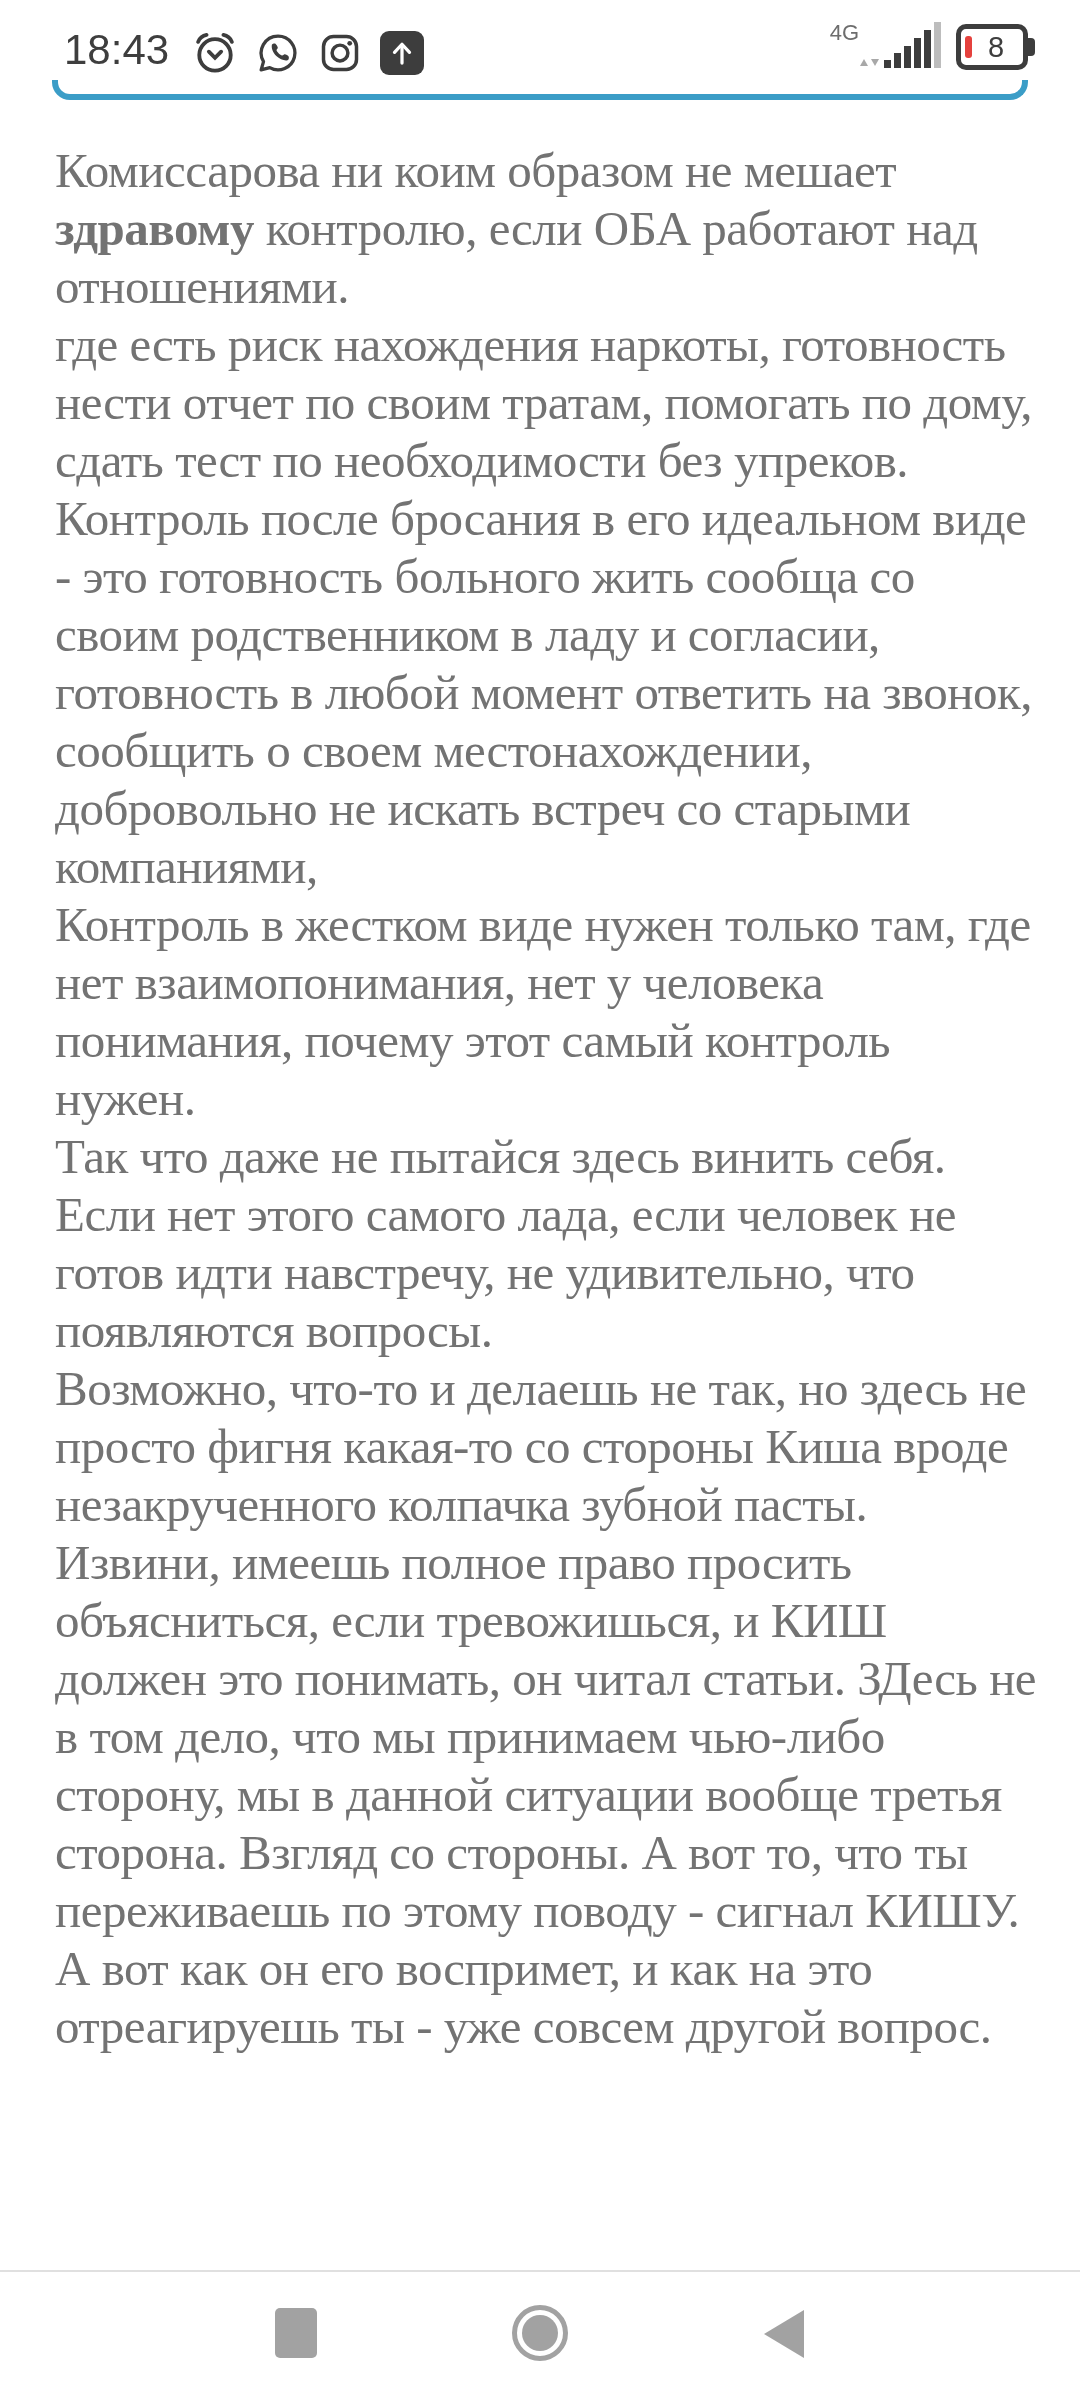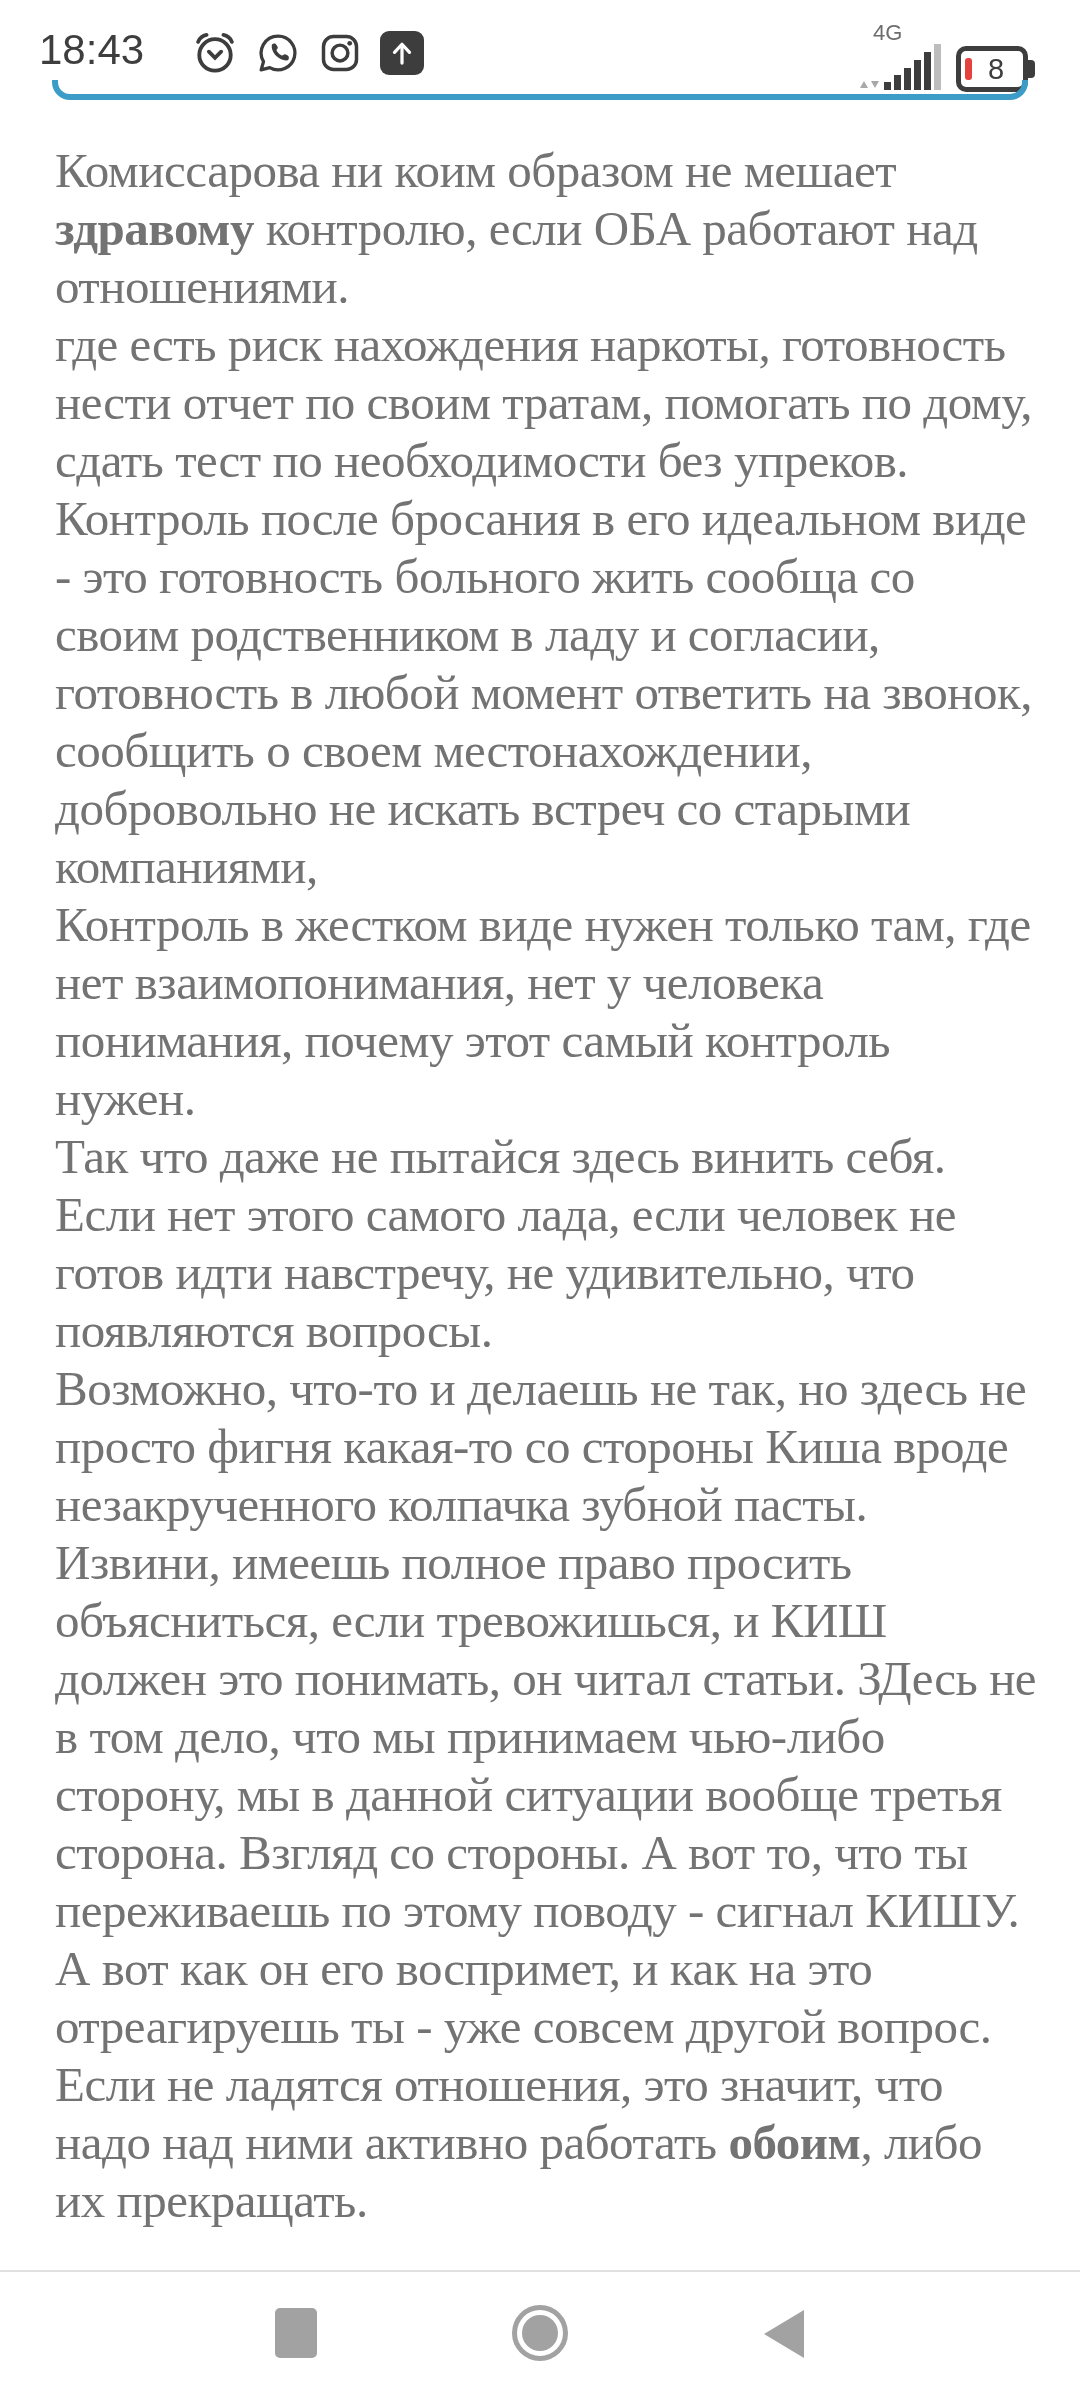--- a/index.html
+++ b/index.html
@@ -5,31 +5,31 @@
   html,body { margin:0; padding:0; }
   body {
     width:1080px; height:2400px; position:relative;
     background:#ffffff; overflow:hidden;
     font-family:"Liberation Sans", sans-serif;
   }
 
   
   .status-bar { position:absolute; top:0; left:0; width:1080px; height:96px; background:#ffffff; }
   .time {
-    position:absolute; left:39px; top:26px;
+    position:absolute; left:64px; top:26px;
     font-size:42px; font-weight:500; color:#3e3e3e; letter-spacing:0;text-align:center;
   }
   .app-icons { position:absolute; left:192px; top:30px; display:flex; gap:18px; align-items:center; }
   .app-icons svg { display:block; }
   .upload-box {
     width:44px; height:44px; background:#3d3d3d; border-radius:9px;
     display:flex; align-items:center; justify-content:center;
   }
   .status-right { position:absolute; right:52px; top:22px; display:flex; align-items:flex-end; gap:14px; }
-  .net { display:flex; flex-direction:column; align-items:flex-start; }
+  .net { display:flex; flex-direction:row; align-items:flex-start; }
   .net-type { font-size:22px; color:#6d6d6d; margin-left:14px; line-height:22px; }
   .net-row { display:flex; align-items:flex-end; gap:3px; }
   .battery {
     position:relative; width:62px; height:36px;
     border:5px solid #3d3d3d; border-radius:10px;
     display:flex; align-items:center; justify-content:center;
     margin-bottom:2px;
   }
   .battery-red { position:absolute; left:4px; top:7px; width:7px; height:22px; background:#e5413d; border-radius:3px; }
   .battery-num { font-size:29px; color:#3e3e3e; margin-left:8px; }
@@ -146,21 +146,20 @@
   <div class="page-edge"></div>
 
   <div class="reader-text">
     <p><span>Комиссарова ни коим образом не мешает </span><b>здравому</b><span> контролю, если ОБА работают над отношениями.</span></p>
     <p>где есть риск нахождения наркоты, готовность нести отчет по своим тратам, помогать по дому, сдать тест по необходимости без упреков.</p>
     <p>Контроль после бросания в его идеальном виде - это готовность больного жить сообща со своим родственником в ладу и согласии, готовность в любой момент ответить на звонок, сообщить о своем местонахождении, добровольно не искать встреч со старыми компаниями,</p>
     <p>Контроль в жестком виде нужен только там, где нет взаимопонимания, нет у человека понимания, почему этот самый контроль нужен.</p>
     <p>Так что даже не пытайся здесь винить себя.</p>
     <p>Если нет этого самого лада, если человек не готов идти навстречу, не удивительно, что появляются вопросы.</p>
     <p>Возможно, что-то и делаешь не так, но здесь не просто фигня какая-то со стороны Киша вроде незакрученного колпачка зубной пасты. Извини, имеешь полное право просить объясниться, если тревожишься, и КИШ должен это понимать, он читал статьи. ЗДесь не в том дело, что мы принимаем чью-либо сторону, мы в данной ситуации вообще третья сторона. Взгляд со стороны. А вот то, что ты переживаешь по этому поводу - сигнал КИШУ. А вот как он его воспримет, и как на это отреагируешь ты - уже совсем другой вопрос.</p>
-    <p><span>Если не ладятся отношения, это значит, что надо над ними активно работать </span><b>обоим</b><span>, либо их прекращать.</span></p>
   </div>
 
   <div class="nav-bar">
     <div class="nav-recents"></div>
     <div class="nav-home">
       <div class="nav-home-inner"></div>
     </div>
     <div class="nav-back"></div>
   </div>
 

